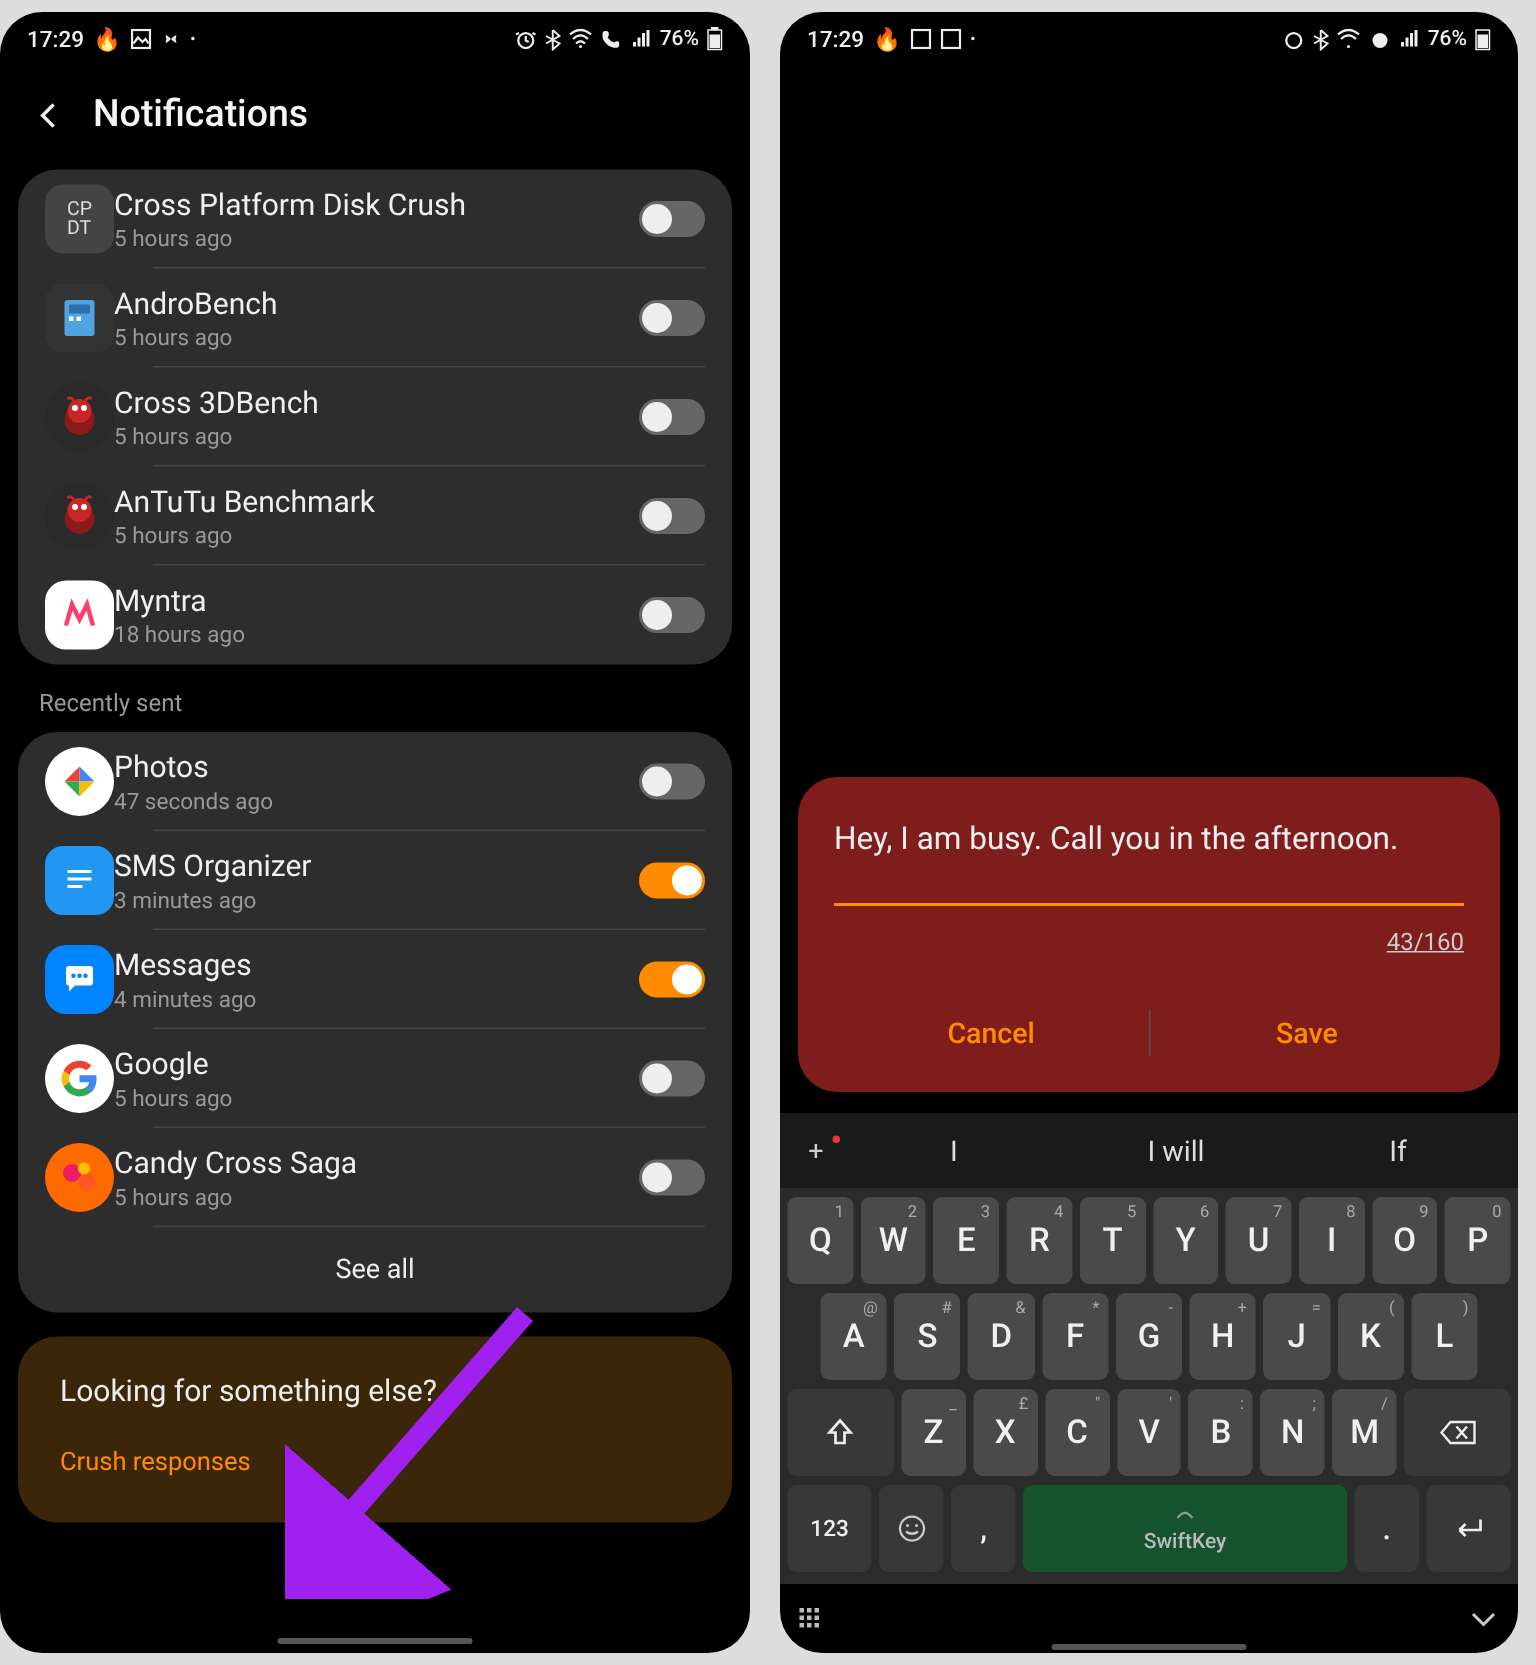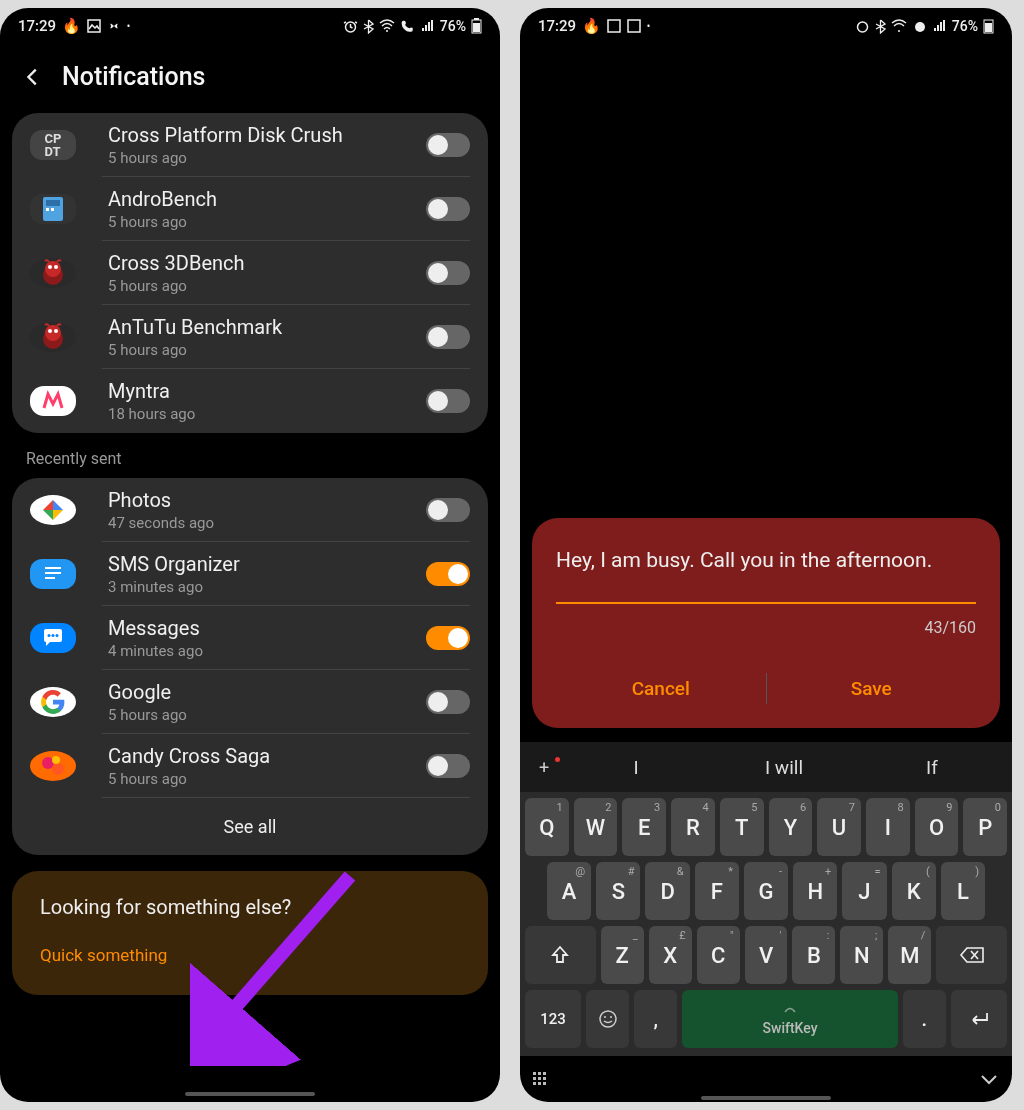--- a/index.html
+++ b/index.html
@@ -10,21 +10,21 @@
   .statusbar { height:36px; display:flex; align-items:center; justify-content:space-between; padding:0 18px; font-size:15px; font-weight:500;gap:44px; }
   .status-left { display:flex; align-items:center; gap:6px; }
   .status-right { display:flex; align-items:center; gap:5px; font-size:14px; }
   .status-right svg { fill:#eee; }
   .header { display:flex; align-items:center; gap:18px; padding:18px 22px 22px 22px; }
   .back-icon svg { fill:#eee; width:22px; height:22px; }
   .page-title { font-size:25px; font-weight:500; color:#f5f5f5; }
   .panel { background:#2d2d2d; margin:0 12px 16px 12px; border-radius:26px; overflow:hidden; }
   .row { display:flex; align-items:center; padding:10px 18px; position:relative; }
   .panel .row:not(:last-child)::after { content:""; position:absolute; bottom:0; left:90px; right:18px; height:1px; background:#444; }
-  .app-icon { width:46px; height:30px; border-radius:12px; flex-shrink:0; margin-right:32px; display:flex; align-items:center; justify-content:center; font-size:11px; font-weight:bold; }
+  .app-icon { width:46px; height:46px; border-radius:12px; flex-shrink:0; margin-right:0; display:flex; align-items:center; justify-content:center; font-size:11px; font-weight:normal; }
   .app-icon.round { border-radius:50%; }
   .labels { flex:1; min-width:0; }
   .app-name { font-size:20px; color:#f0f0f0; }
   .app-time { font-size:15px; color:#999; margin-top:2px; }
   .toggle { width:44px; height:24px; border-radius:12px; background:#666; position:relative; flex-shrink:0; cursor:pointer; }
   .toggle::after { content:""; position:absolute; width:20px; height:20px; border-radius:50%; background:#eee; top:2px; left:2px; }
   .toggle.on { background:#ff8c00; }
   .toggle.on::after { left:22px; background:#fff; }
   .section-label { color:#999; font-size:16px; padding:0 26px 10px 26px; }
   .see-all { text-align:center; padding:16px; font-size:18px; color:#eee; cursor:pointer; }
@@ -32,21 +32,21 @@
   .panel .row.see-all-row::after{display:none;}
   .promo { background:#3b2609; margin:0 12px 16px 12px; border-radius:26px; padding:24px 28px 30px 28px; position:relative; }
   .promo-title { font-size:20px; color:#eee; margin-bottom:26px; }
   .promo-link { font-size:17px; color:#ff8c00; }
   .arrow { position:absolute; top:858px; left:190px; width:180px; height:200px; pointer-events:none; }
   .home-indicator { width:130px; height:4px; background:#555; border-radius:2px; position:absolute; bottom:6px; left:50%; transform:translateX(-50%); }
 
   
   .dialog { background:#7f1d1d; margin:0 12px; border-radius:26px; padding:28px 24px 18px 24px; color:#eee; }
   .dialog-input { font-size:21px; line-height:1.4; color:#eee; border-bottom:2px solid #ff8c00; padding-bottom:10px; min-height:58px; outline:none; }
-  .char-count { text-align:right; font-size:16px; color:#ccc; margin-top:14px; }
+  .char-count { text-align:right; font-size:16px; color:#ccc; margin-top:14px;text-decoration:underline; }
   .dialog-actions { display:flex; margin-top:30px; }
   .dialog-btn { flex:1; text-align:center; font-size:19px; font-weight:500; color:#ff8c00; padding:10px 0; cursor:pointer; }
   .dialog-actions .divider { width:1px; background:#555; margin:6px 0; }
   .suggest-bar { display:flex; align-items:center; height:50px; background:#1a1a1a; padding:0 10px; gap:8px; margin-top:14px; }
   .suggest-bar .plus { width:28px; font-size:18px; color:#ccc; text-align:center; position:relative; }
   .suggest-bar .plus::after{content:"";position:absolute;top:0;right:-2px;width:5px;height:5px;background:#e33;border-radius:50%;}
   .suggest { flex:1; text-align:center; font-size:19px; color:#ddd; cursor:pointer; }
   .keyboard { background:#2b2b2b; padding:6px 5px 2px 5px; }
   .kb-row { display:flex; gap:5px; margin-bottom:6px; justify-content:center; }
   .key { background:#4a4a4a; border-radius:6px; height:58px; display:flex; flex-direction:column; align-items:center; justify-content:center; color:#f0f0f0; font-size:22px; font-weight:500; flex:1; min-width:0; cursor:pointer; position:relative; }
@@ -261,21 +261,21 @@
         </div>
       <div class="toggle"></div>
     </div>
     <div class="row see-all-row" style="justify-content:center;">
       <div class="see-all" style="padding:8px;">See all</div>
     </div>
   </div>
 
   <div class="promo">
     <div class="promo-title">Looking for something else?</div>
-    <div class="promo-link">Quick something</div>
+    <div class="promo-link">Crush responses</div>
   </div>
 
   <svg class="arrow" viewBox="0 0 180 200">
     <defs>
         <marker id="ah" markerWidth="12" markerHeight="12" refX="3" refY="6" orient="auto">
           <path d="M0 0 L12 6 L0 12 Z" fill="#a020f0"></path>
         </marker>
       </defs>
     <line x1="160" y1="10" x2="20" y2="170" stroke="#a020f0" stroke-width="14" marker-end="url(#ah)"></line>
   </svg>

